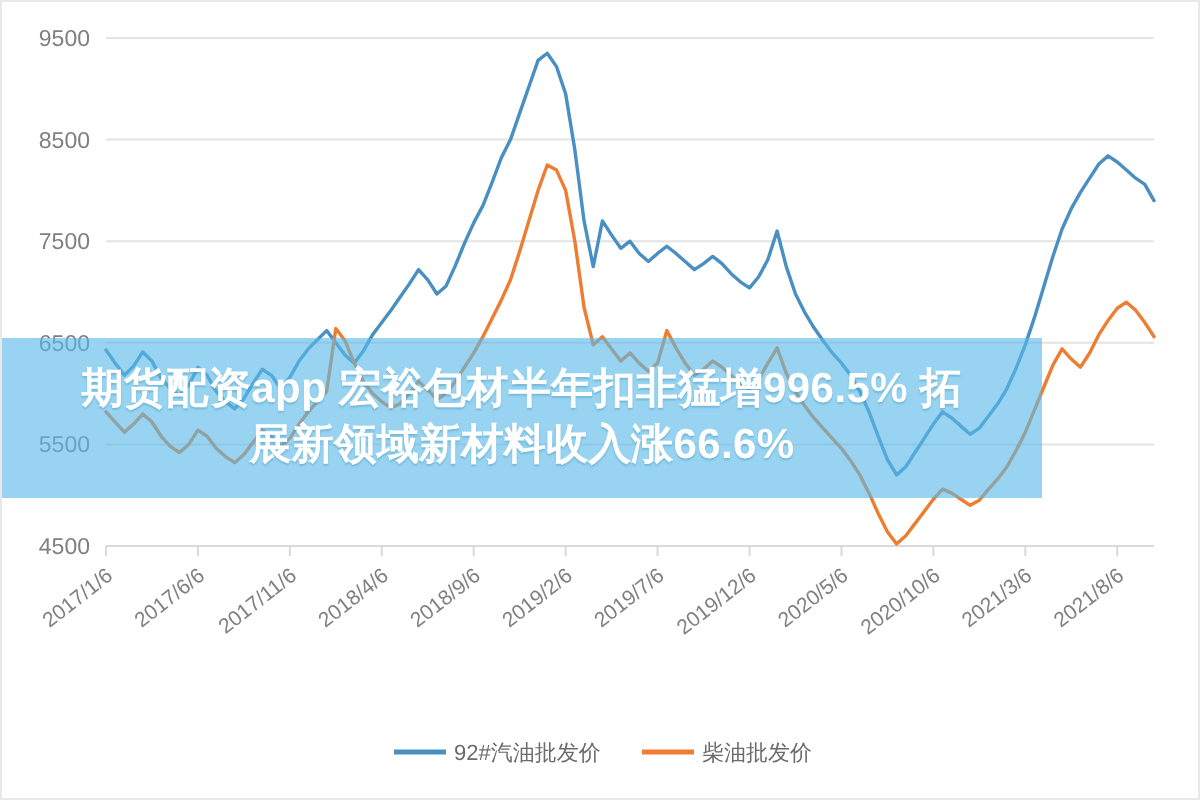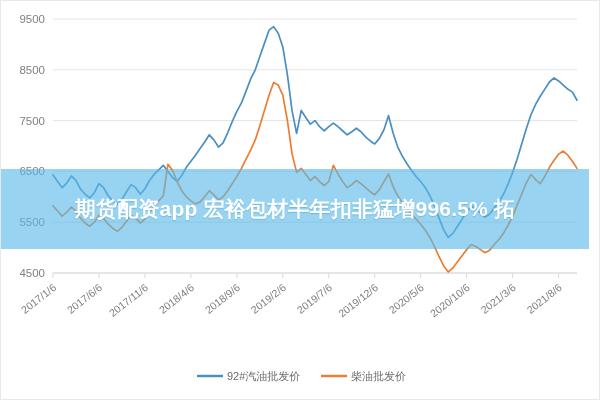--- a/index.html
+++ b/index.html
@@ -63,21 +63,21 @@
     fill: #6b6b6b;
     font-family: "Liberation Sans", "DejaVu Sans", sans-serif;
   }
   .legend-swatch {
     stroke-width: 2.4;
   }
   #watermark-band {
     position: absolute;
     left: 0;
     top: 168px;
-    width: 588px;
+    width: 520px;
     height: 80px;
     background: rgba(88, 186, 232, 0.62);
     display: flex;
     flex-direction: column;
     align-items: center;
     justify-content: center;
     pointer-events: none;
   }
   .wm-line {
     color: #ffffff;
@@ -151,15 +151,16 @@
     <g id="legend-group">
         <line x1="196" x2="222" y1="375" y2="375" class="legend-swatch" stroke="#4a8fc2"></line>
         <text x="226" y="379" class="legend-text">92#汽油批发价</text>
         <line x1="320" x2="346" y1="375" y2="375" class="legend-swatch" stroke="#ed7d31"></line>
         <text x="350" y="379" class="legend-text">柴油批发价</text>
       </g>
   </svg>
 
   <div id="watermark-band">
     <div class="wm-line wm-line-1">期货配资app 宏裕包材半年扣非猛增996.5% 拓</div>
+    <div class="wm-line wm-line-2">展新领域新材料收入涨66.6%</div>
   </div>
 
 </div>
 
 </body></html>

